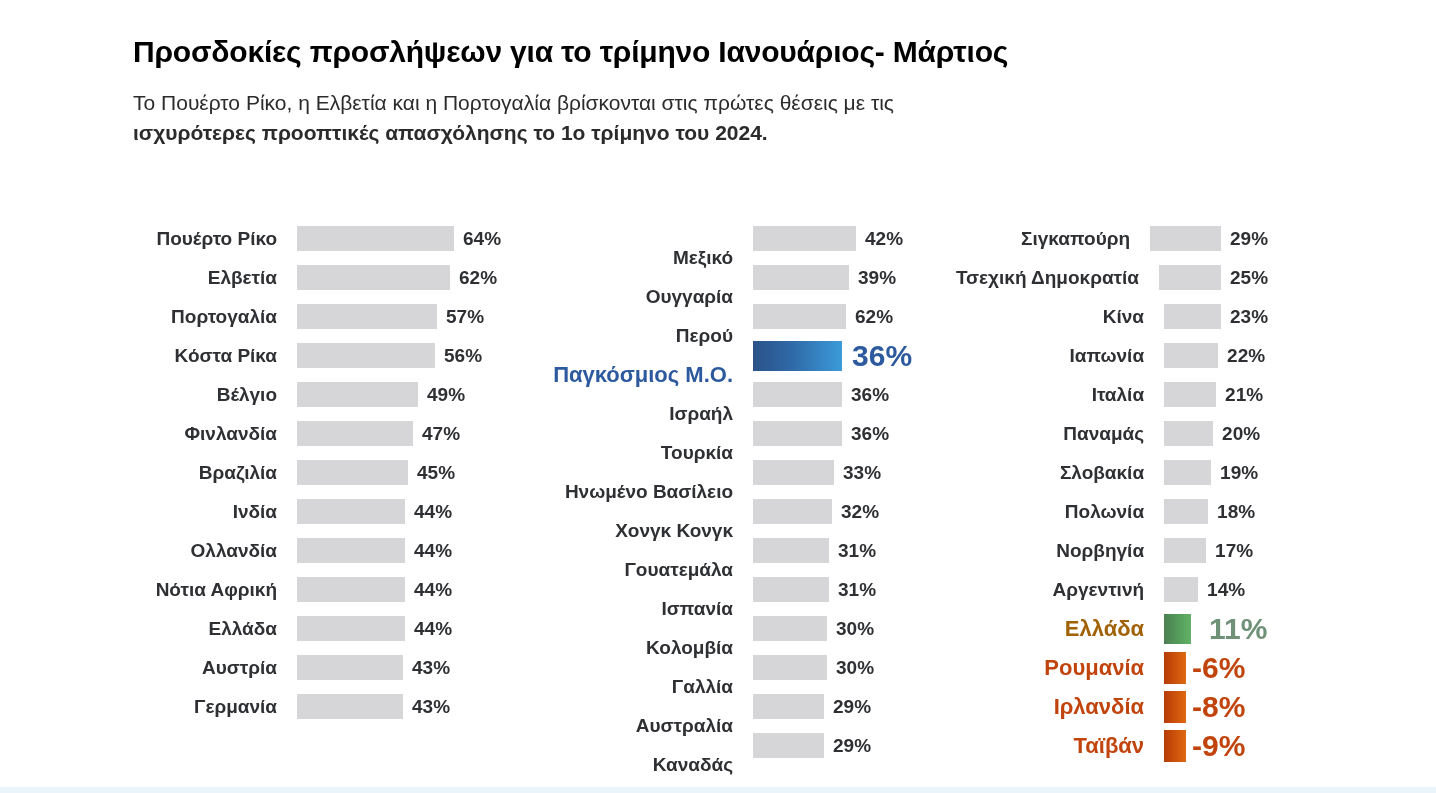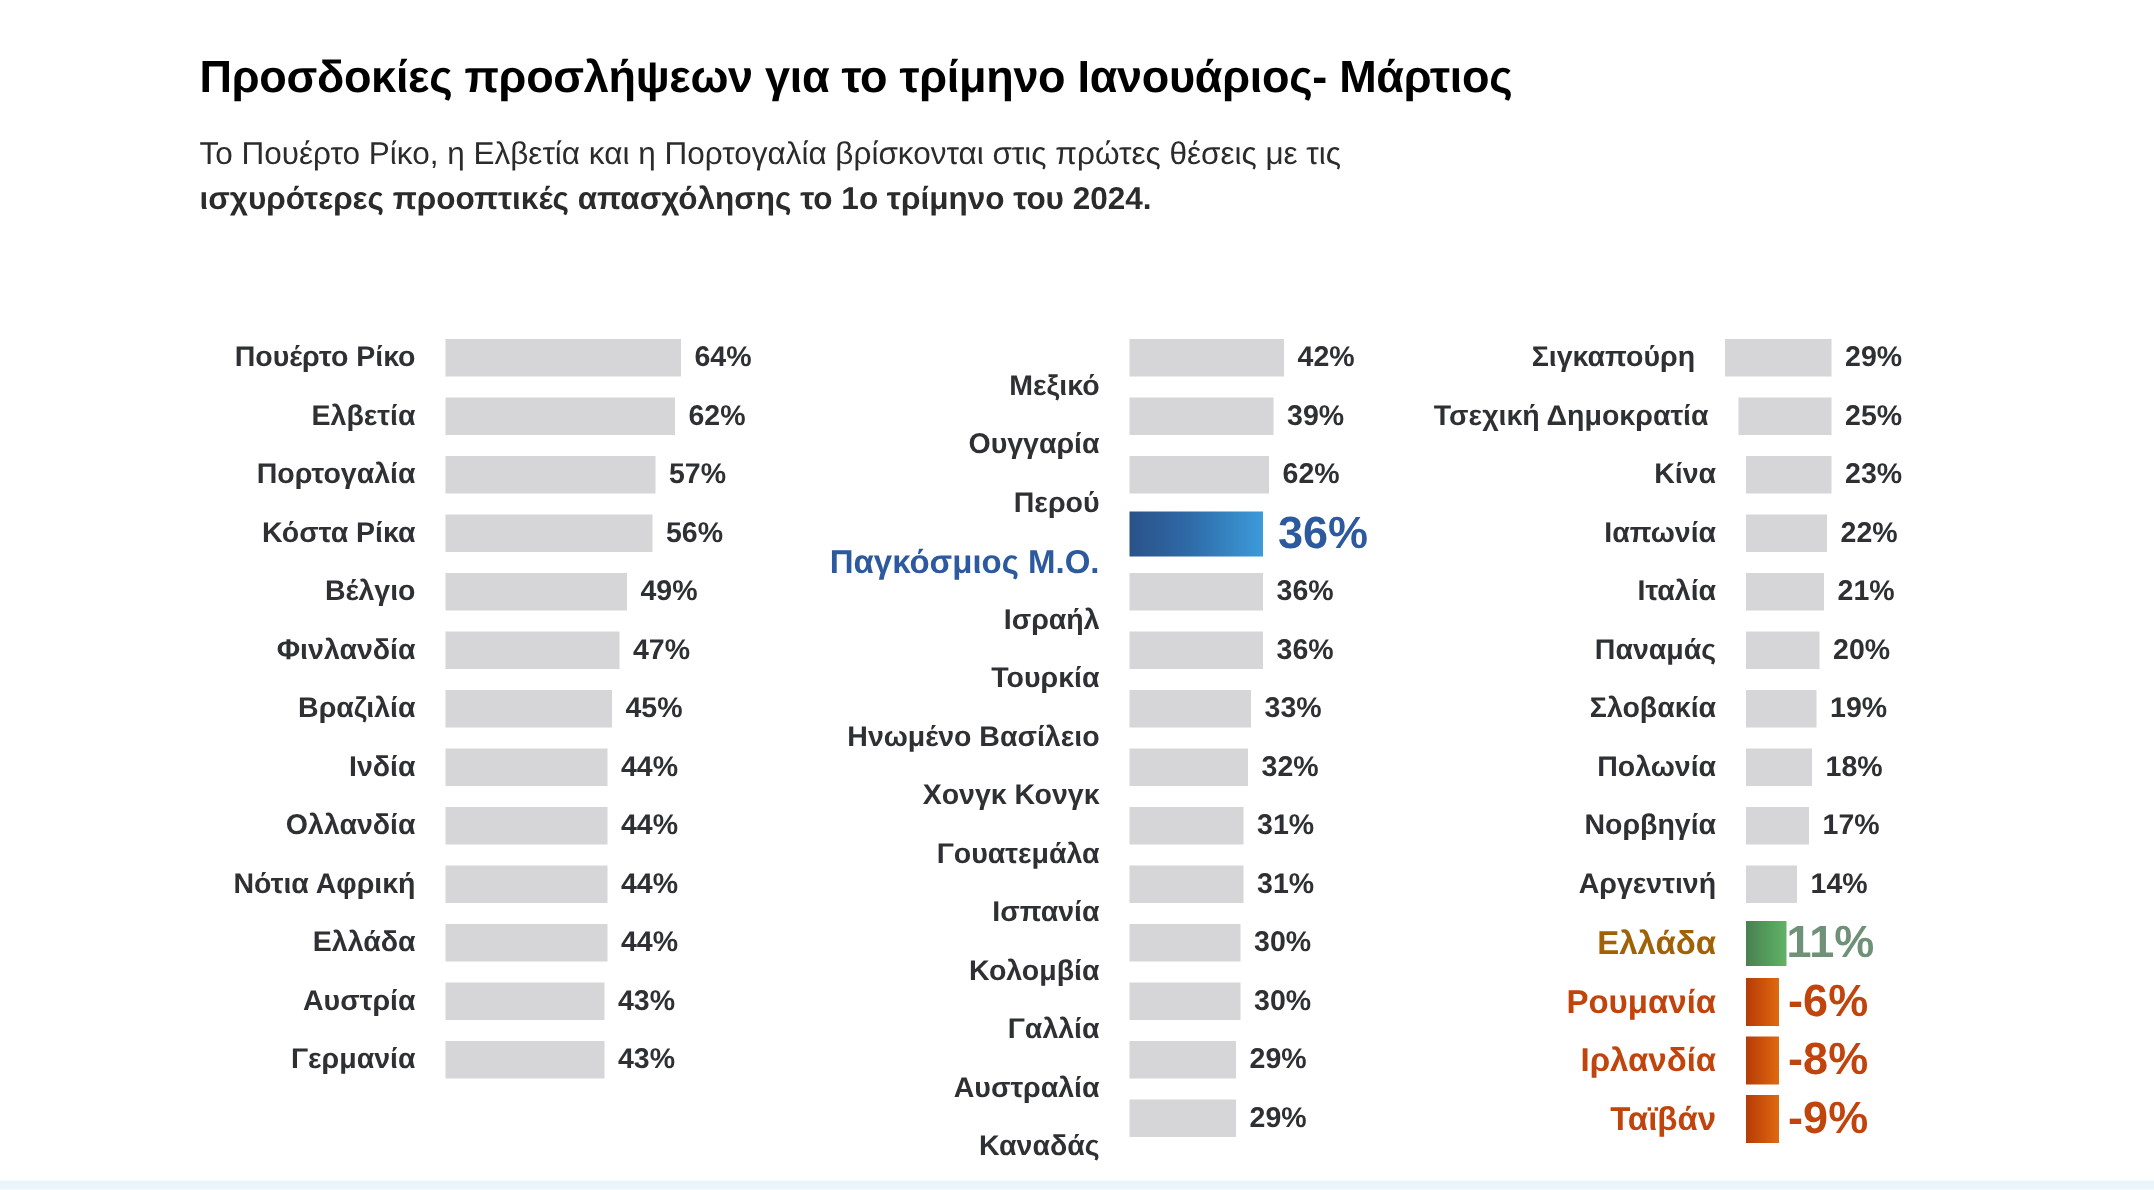--- a/index.html
+++ b/index.html
@@ -134,21 +134,21 @@
     color: #a16207;
     font-size: 22px;
   }
   .bar-row.hl-green .bar {
     height: 30px;
     background: linear-gradient(to right, #4b7f52 0%, #55a05c 60%, #63b268 100%);
   }
   .bar-row.hl-green .bar-value {
     color: #6f9177;
     font-size: 30px;
-    padding-left: 0;
+    padding-left: 18px;
   }
 
   
   .bar-row.hl-orange .row-label {
     color: #c2440d;
     font-size: 22px;
   }
   .bar-row.hl-orange .bar {
     height: 32px;
     background: linear-gradient(to right, #b53c06 0%, #d0560c 60%, #de6a10 100%);

